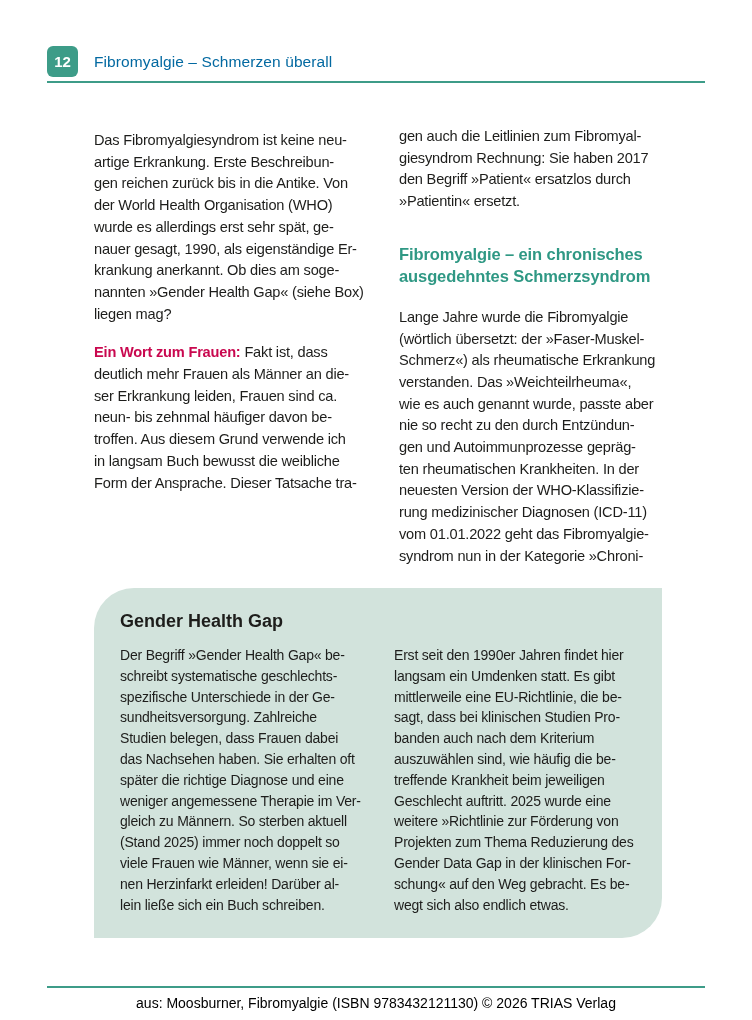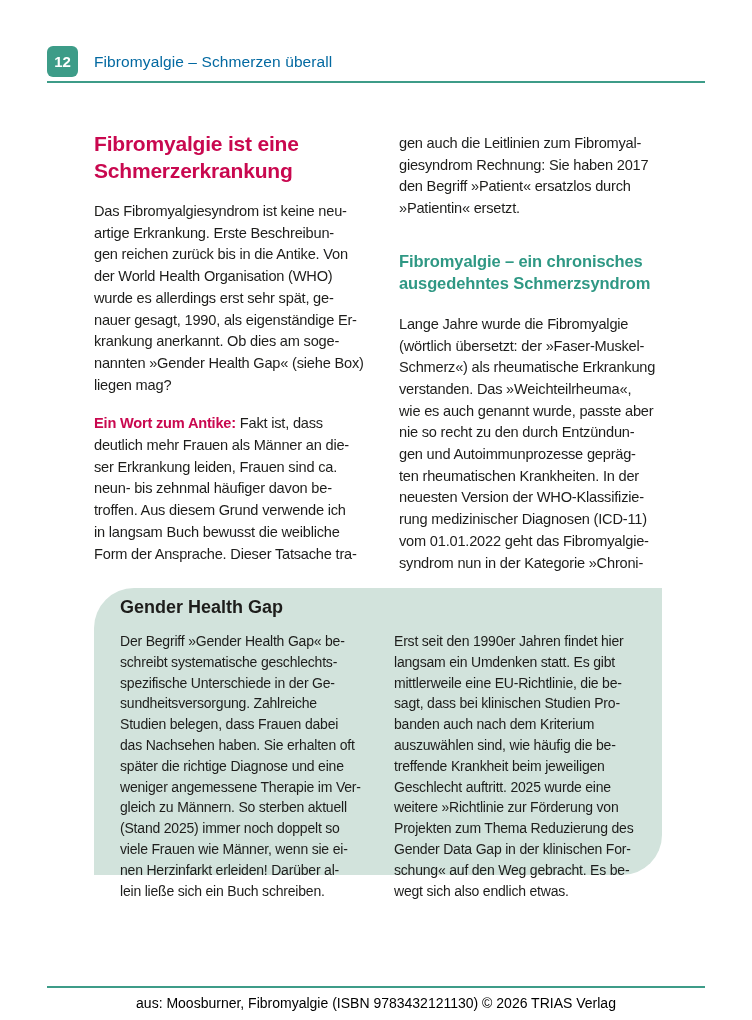--- a/index.html
+++ b/index.html
@@ -39,21 +39,21 @@
     left: 47px;
     width: 658px;
     height: 2px;
     background: #3d9c88;
   }
   .header-rule { top: 81px; }
 
   
   .col { position: absolute; }
   .col-left { left: 94px; top: 130px; width: 282px; }
-  .col-right { left: 399px; top: 133px; width: 282px; }
+  .col-right { left: 399px; top: 126px; width: 282px; }
 
   .headline {
     margin: 0 0 17px 0;
     font-size: 21px;
     line-height: 27px;
     font-weight: bold;
     color: #c9084f;
     letter-spacing: -0.2px;
   }
   .body {
@@ -72,25 +72,25 @@
     line-height: 22px;
     font-weight: bold;
     color: #2f9884;
     letter-spacing: -0.1px;
   }
 
   
   .info-box {
     position: absolute;
     left: 94px; top: 588px;
-    width: 568px; height: 287px;
+    width: 568px; height: 350px;
     background: #d2e3dc;
     border-radius: 40px 0 40px 0;
     box-sizing: border-box;
-    padding: 8px 26px 20px 26px;
+    padding: 22px 26px 20px 26px;
   }
   .info-box h3 {
     margin: 0 0 13px 0;
     font-size: 18px;
     line-height: 22px;
     font-weight: bold;
     color: #1d1d1b;
   }
   .box-cols { display: flex; gap: 32px; }
   .box-text {
@@ -117,32 +117,30 @@
 </head>
 <body>
 
 <div class="page">
 
   <div class="page-badge">12</div>
   <div class="running-title">Fibromyalgie – Schmerzen überall</div>
   <div class="rule header-rule"></div>
 
   <div class="col col-left">
-    <h1 class="headline pre">Fibromyalgie ist eine
-Schmerzerkrankung</h1>
     <p class="body pre">Das Fibromyalgiesyndrom ist keine neu-
 artige Erkrankung. Erste Beschreibun-
 gen reichen zurück bis in die Antike. Von
 der World Health Organisation (WHO)
 wurde es allerdings erst sehr spät, ge-
 nauer gesagt, 1990, als eigenständige Er-
 krankung anerkannt. Ob dies am soge-
 nannten »Gender Health Gap« (siehe Box)
 liegen mag?</p>
-    <p class="body pre gender-para"><span class="red-label">Ein Wort zum Antike:</span><span> Fakt ist, dass
+    <p class="body pre gender-para"><span class="red-label">Ein Wort zum Frauen:</span><span> Fakt ist, dass
 deutlich mehr Frauen als Männer an die-
 ser Erkrankung leiden, Frauen sind ca.
 neun- bis zehnmal häufiger davon be-
 troffen. Aus diesem Grund verwende ich
 in langsam Buch bewusst die weibliche
 Form der Ansprache. Dieser Tatsache tra-</span></p>
   </div>
 
   <div class="col col-right">
     <p class="body pre">gen auch die Leitlinien zum Fibromyal-

